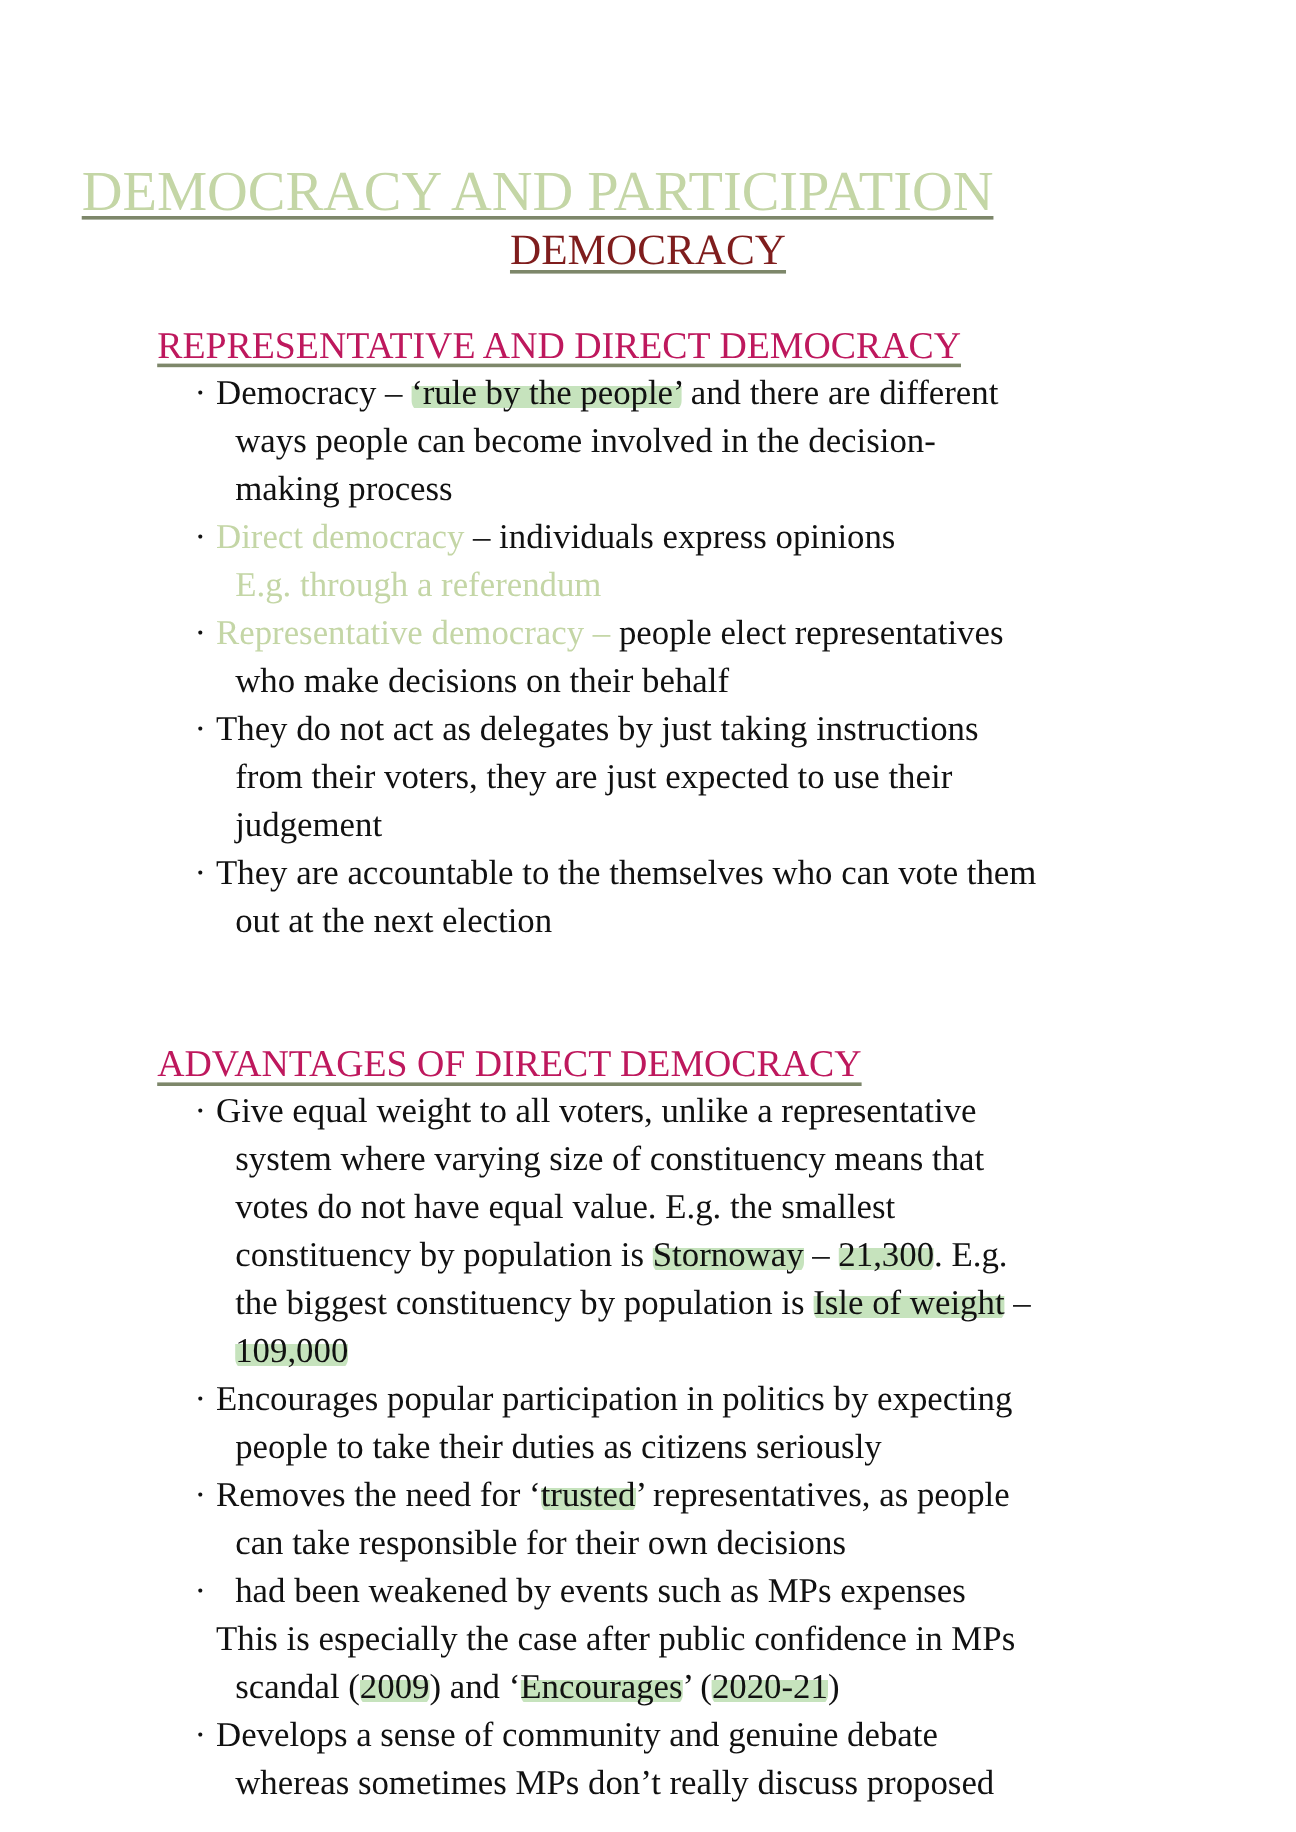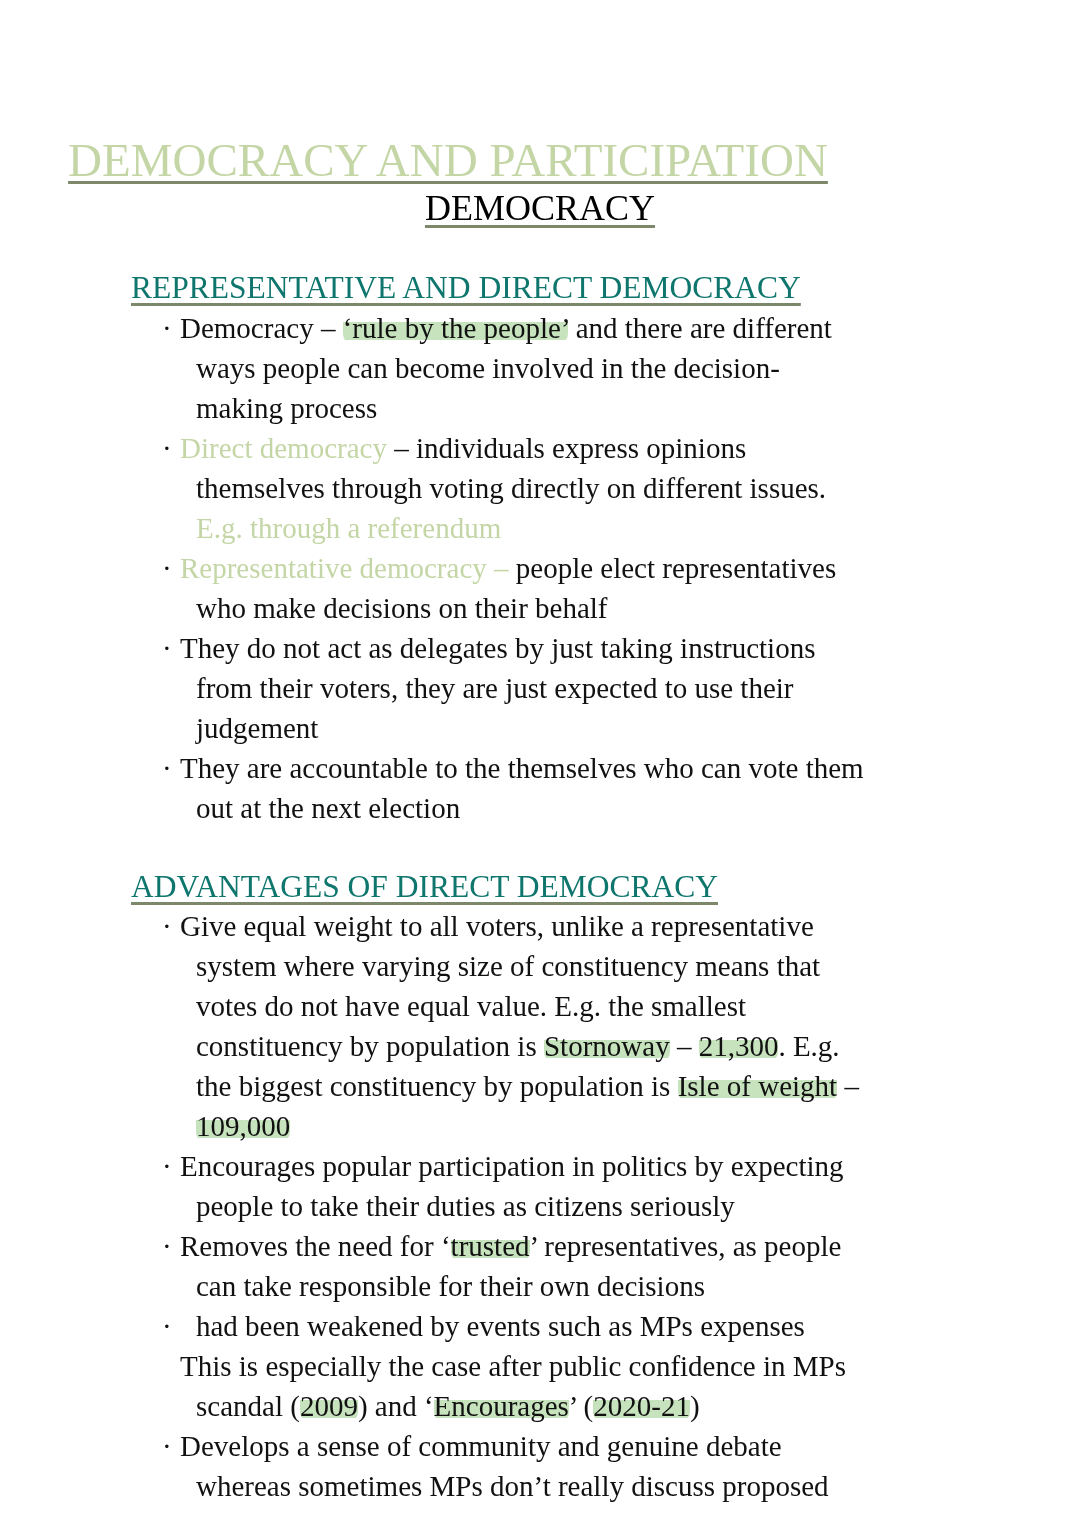--- a/index.html
+++ b/index.html
@@ -13,25 +13,25 @@
       text-align: center; font-size: 47px; line-height: 56px;
       color: #c4d6a6; letter-spacing: 0px;
     }
     .page-title span, .page-subtitle span, .section-heading span {
       text-decoration: underline; text-decoration-color: #7d876a;
       text-decoration-thickness: 3px; text-underline-offset: 5px;
     }
     .page-subtitle {
       position: absolute; left: 0; width: 1080px; top: 186px;
       text-align: center; font-size: 36px; line-height: 44px;
-      color: #000000;
+      color: #7f1d1d;
     }
     .section-heading {
       position: absolute; left: 131px; font-size: 31.5px; line-height: 36px;
-      color: #0f766e; white-space: nowrap; text-align: right;
+      color: #be185d; white-space: nowrap; text-align: right;
     }
     .bullet-list { position: absolute; left: 160px; width: 800px; }
     .bullet {
       font-size: 29px; line-height: 40px; position: relative;
       padding-left: 20px;
     }
     .bullet .dot {
       position: absolute; left: 2px; top: 0;
     }
     .bullet .line { display: block; white-space: nowrap; }
@@ -60,21 +60,20 @@
   <div class="bullet-list" style="top:308px;">
       <div class="bullet">
         <span class="dot">·</span>
         <span class="line"><span>Democracy – </span><span class="hl">‘rule by the people’</span><span> and there are different</span></span>
         <span class="line cont"><span>ways people can become involved in the decision-</span></span>
         <span class="line cont"><span>making process</span></span>
       </div>
       <div class="bullet">
         <span class="dot">·</span>
         <span class="line"><span class="green">Direct democracy</span><span> – individuals express opinions</span></span>
-        <span class="line cont"><span>themselves through voting directly on different issues.</span></span>
         <span class="line cont"><span class="green">E.g. through a referendum</span></span>
       </div>
       <div class="bullet">
         <span class="dot">·</span>
         <span class="line"><span class="green">Representative democracy –</span><span> people elect representatives</span></span>
         <span class="line cont"><span>who make decisions on their behalf</span></span>
       </div>
       <div class="bullet">
         <span class="dot">·</span>
         <span class="line"><span>They do not act as delegates by just taking instructions</span></span>

